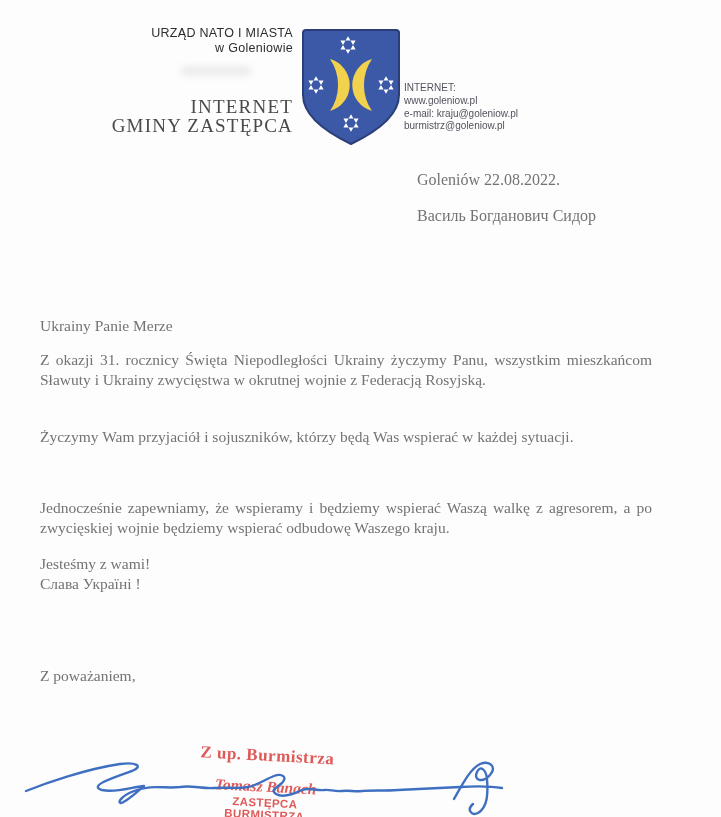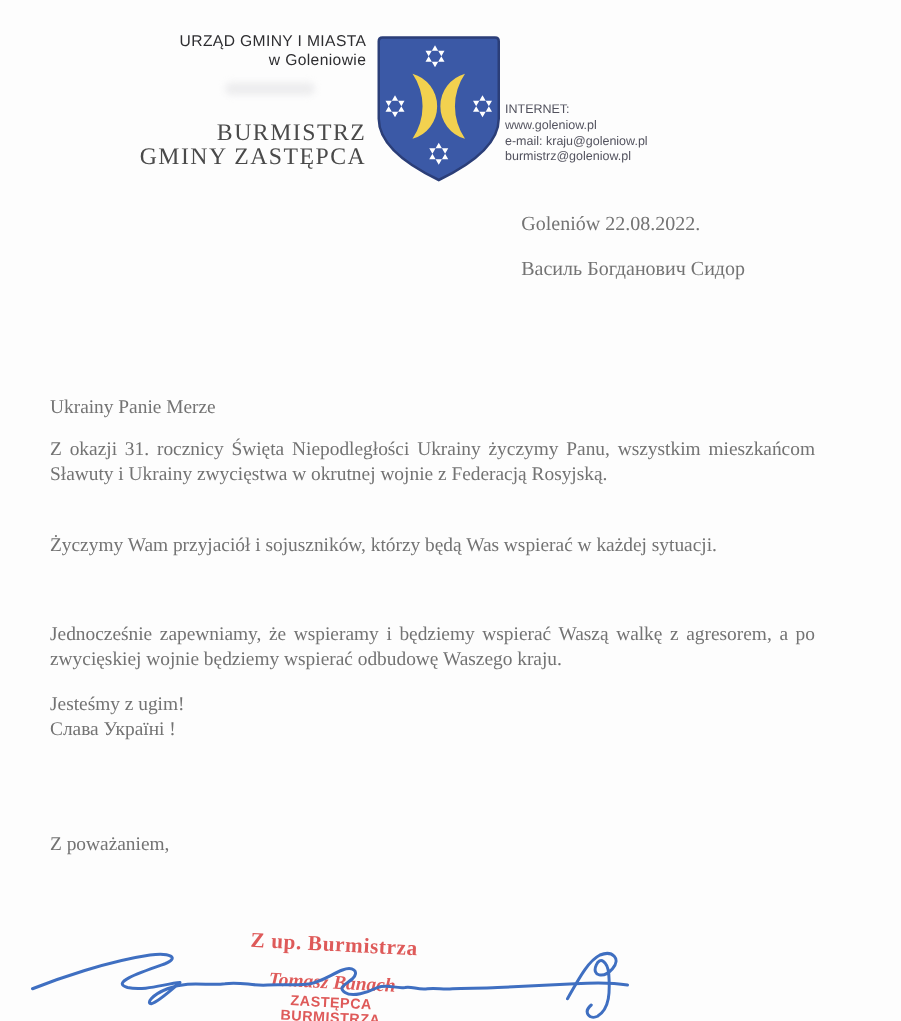--- a/index.html
+++ b/index.html
@@ -55,24 +55,24 @@
   .stamp-l2{margin-top:12px;font-size:15.5px;font-weight:bold;font-style:italic;font-family:"Liberation Serif", serif;}
   .stamp-l3{margin-top:1px;font-size:11.5px;font-weight:bold;letter-spacing:.4px;font-family:"Liberation Sans", sans-serif;}
   .sig{position:absolute;left:24px;top:757px;z-index:3;}
 </style>
 </head>
 <body>
 
 <div class="sheet">
 
   <div class="hdr-left">
-    <div class="hdr-office">URZĄD GMINY I MIASTA</div>
+    <div class="hdr-office">URZĄD NATO I MIASTA</div>
     <div class="hdr-office">w Goleniowie</div>
     <div class="hdr-sender">
-      <div>BURMISTRZ</div>
+      <div>INTERNET</div>
       <div>GMINY ZASTĘPCA</div>
     </div>
   </div>
 
   <div class="smudge"></div>
 
   <svg class="coat" width="102" height="121" viewBox="0 0 102 121">
     <defs>
       <path id="star" d="M0,-8.8 L7.6,4.4 L-7.6,4.4 Z M0,8.8 L7.6,-4.4 L-7.6,-4.4 Z"></path>
     </defs>
@@ -97,21 +97,21 @@
   </div>
 
   <div class="abs serif15 date">Goleniów 22.08.2022.</div>
   <div class="abs serif15 addressee">Василь Богданович Сидор</div>
 
   <div class="abs serif15 bodyblock" style="top:316px;">Ukrainy Panie Merze</div>
   <div class="abs serif15 bodyblock just" style="top:350px;">Z okazji 31. rocznicy Święta Niepodległości Ukrainy życzymy Panu, wszystkim mieszkańcom Sławuty i Ukrainy zwycięstwa w okrutnej wojnie z Federacją Rosyjską.</div>
   <div class="abs serif15 bodyblock" style="top:427px;">Życzymy Wam przyjaciół i sojuszników, którzy będą Was wspierać w każdej sytuacji.</div>
   <div class="abs serif15 bodyblock just" style="top:498px;">Jednocześnie zapewniamy, że wspieramy i będziemy wspierać Waszą walkę z agresorem, a po zwycięskiej wojnie będziemy wspierać odbudowę Waszego kraju.</div>
   <div class="abs serif15 bodyblock" style="top:554px;">
-    <div>Jesteśmy z ugim!</div>
+    <div>Jesteśmy z wami!</div>
     <div>Слава Україні !</div>
   </div>
   <div class="abs serif15 bodyblock" style="top:666px;">Z poważaniem,</div>
 
   <div class="stamp">
     <div class="stamp-l1">Z up. Burmistrza</div>
     <div class="stamp-l2">Tomasz Banach</div>
     <div class="stamp-l3">ZASTĘPCA BURMISTRZA</div>
   </div>
 

